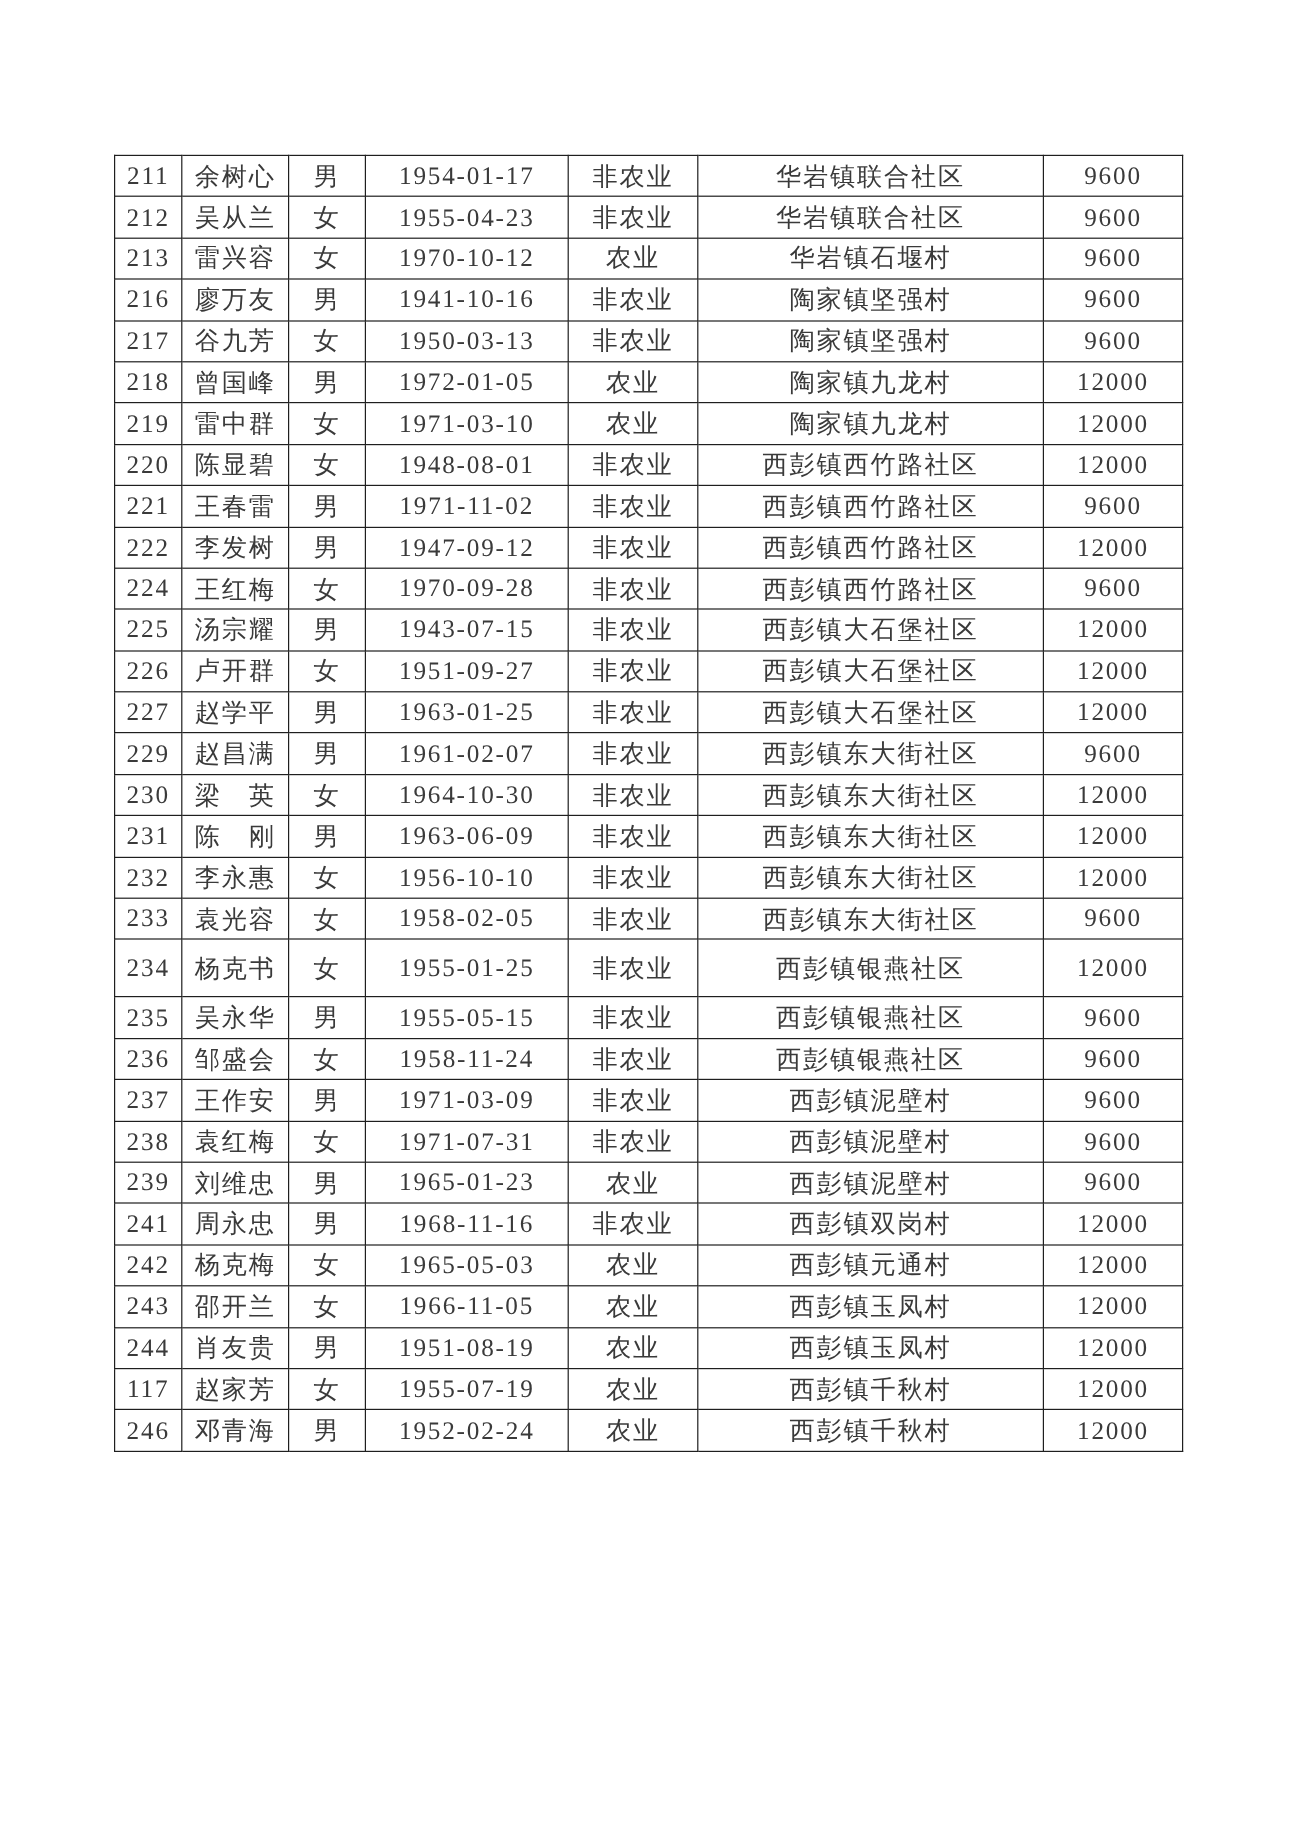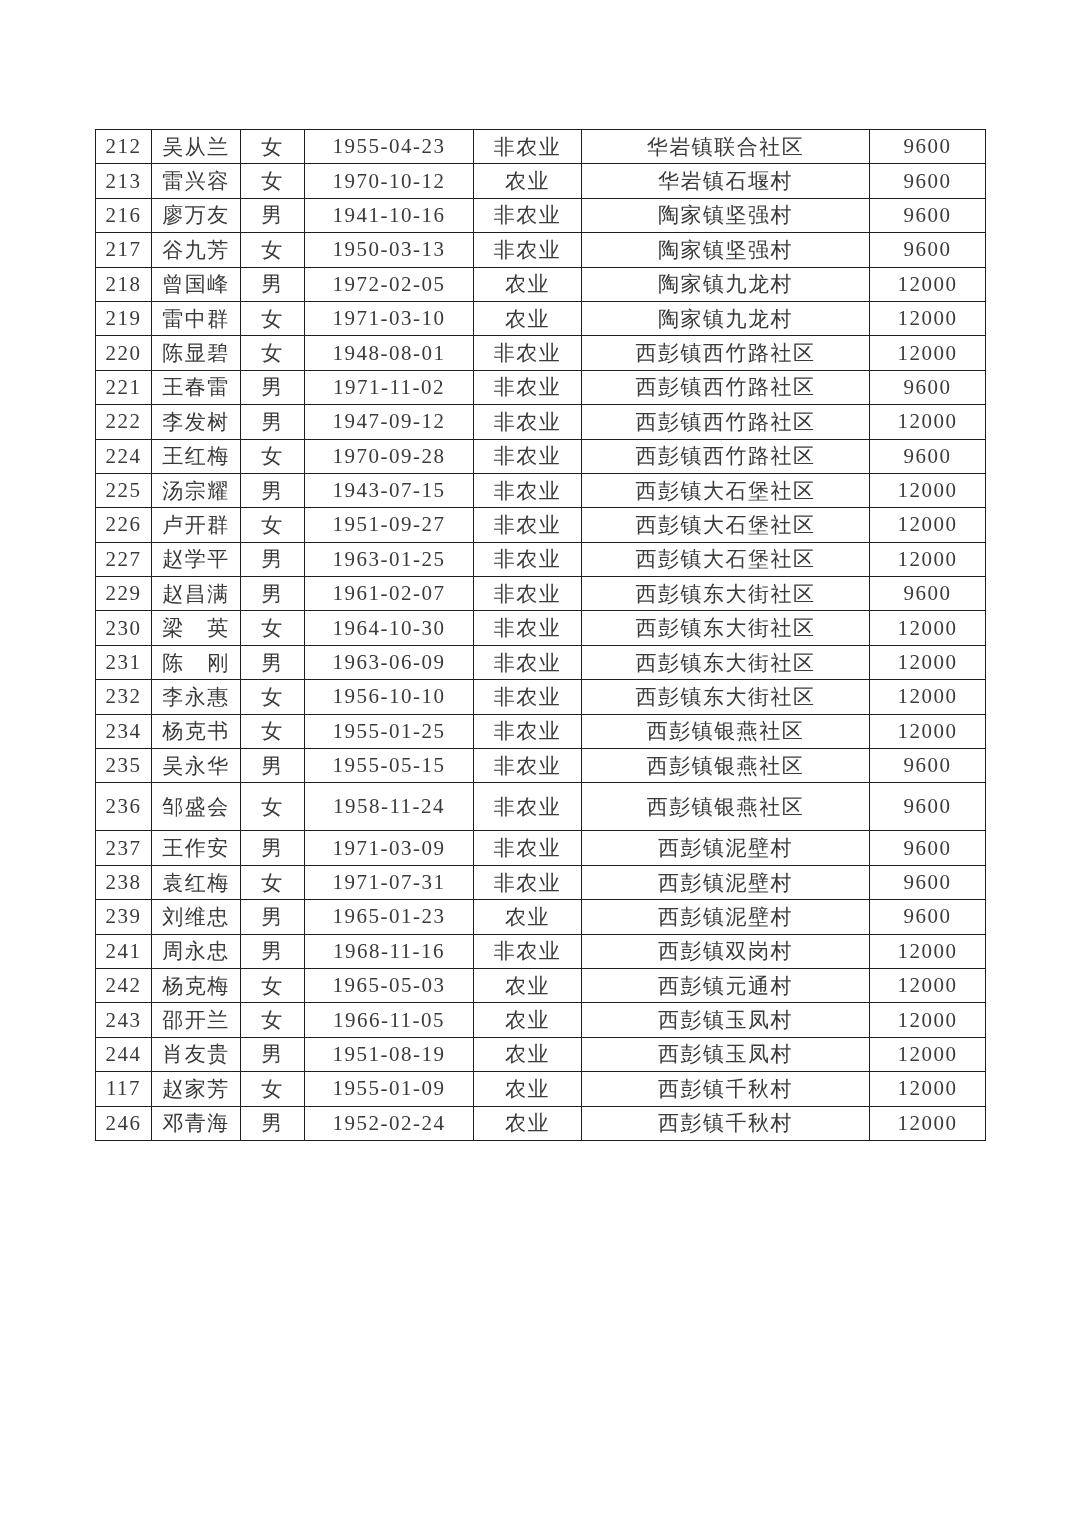--- a/index.html
+++ b/index.html
@@ -60,20 +60,29 @@
       <col style="width:56px">
       <col style="width:89px">
       <col style="width:64px">
       <col style="width:169px">
       <col style="width:108px">
       <col style="width:288px">
       <col style="width:116px">
     </colgroup>
     <tbody id="table-body">
         <tr>
+          <td class="cell-serial-number">211</td>
+          <td class="cell-name">余树心</td>
+          <td class="cell-gender">男</td>
+          <td class="cell-birth-date">1954-01-17</td>
+          <td class="cell-household-type">非农业</td>
+          <td class="cell-village">华岩镇联合社区</td>
+          <td class="cell-amount">9600</td>
+        </tr>
+        <tr>
           <td class="cell-serial-number">212</td>
           <td class="cell-name">吴从兰</td>
           <td class="cell-gender">女</td>
           <td class="cell-birth-date">1955-04-23</td>
           <td class="cell-household-type">非农业</td>
           <td class="cell-village">华岩镇联合社区</td>
           <td class="cell-amount">9600</td>
         </tr>
         <tr>
           <td class="cell-serial-number">213</td>
@@ -99,21 +108,21 @@
           <td class="cell-gender">女</td>
           <td class="cell-birth-date">1950-03-13</td>
           <td class="cell-household-type">非农业</td>
           <td class="cell-village">陶家镇坚强村</td>
           <td class="cell-amount">9600</td>
         </tr>
         <tr>
           <td class="cell-serial-number">218</td>
           <td class="cell-name">曾国峰</td>
           <td class="cell-gender">男</td>
-          <td class="cell-birth-date">1972-02-05</td>
+          <td class="cell-birth-date">1972-01-05</td>
           <td class="cell-household-type">农业</td>
           <td class="cell-village">陶家镇九龙村</td>
           <td class="cell-amount">12000</td>
         </tr>
         <tr>
           <td class="cell-serial-number">219</td>
           <td class="cell-name">雷中群</td>
           <td class="cell-gender">女</td>
           <td class="cell-birth-date">1971-03-10</td>
           <td class="cell-household-type">农业</td>
@@ -213,20 +222,29 @@
         <tr>
           <td class="cell-serial-number">232</td>
           <td class="cell-name">李永惠</td>
           <td class="cell-gender">女</td>
           <td class="cell-birth-date">1956-10-10</td>
           <td class="cell-household-type">非农业</td>
           <td class="cell-village">西彭镇东大街社区</td>
           <td class="cell-amount">12000</td>
         </tr>
         <tr>
+          <td class="cell-serial-number">233</td>
+          <td class="cell-name">袁光容</td>
+          <td class="cell-gender">女</td>
+          <td class="cell-birth-date">1958-02-05</td>
+          <td class="cell-household-type">非农业</td>
+          <td class="cell-village">西彭镇东大街社区</td>
+          <td class="cell-amount">9600</td>
+        </tr>
+        <tr>
           <td class="cell-serial-number">234</td>
           <td class="cell-name">杨克书</td>
           <td class="cell-gender">女</td>
           <td class="cell-birth-date">1955-01-25</td>
           <td class="cell-household-type">非农业</td>
           <td class="cell-village">西彭镇银燕社区</td>
           <td class="cell-amount">12000</td>
         </tr>
         <tr>
           <td class="cell-serial-number">235</td>
@@ -306,21 +324,21 @@
           <td class="cell-gender">男</td>
           <td class="cell-birth-date">1951-08-19</td>
           <td class="cell-household-type">农业</td>
           <td class="cell-village">西彭镇玉凤村</td>
           <td class="cell-amount">12000</td>
         </tr>
         <tr>
           <td class="cell-serial-number">117</td>
           <td class="cell-name">赵家芳</td>
           <td class="cell-gender">女</td>
-          <td class="cell-birth-date">1955-01-09</td>
+          <td class="cell-birth-date">1955-07-19</td>
           <td class="cell-household-type">农业</td>
           <td class="cell-village">西彭镇千秋村</td>
           <td class="cell-amount">12000</td>
         </tr>
         <tr>
           <td class="cell-serial-number">246</td>
           <td class="cell-name">邓青海</td>
           <td class="cell-gender">男</td>
           <td class="cell-birth-date">1952-02-24</td>
           <td class="cell-household-type">农业</td>

